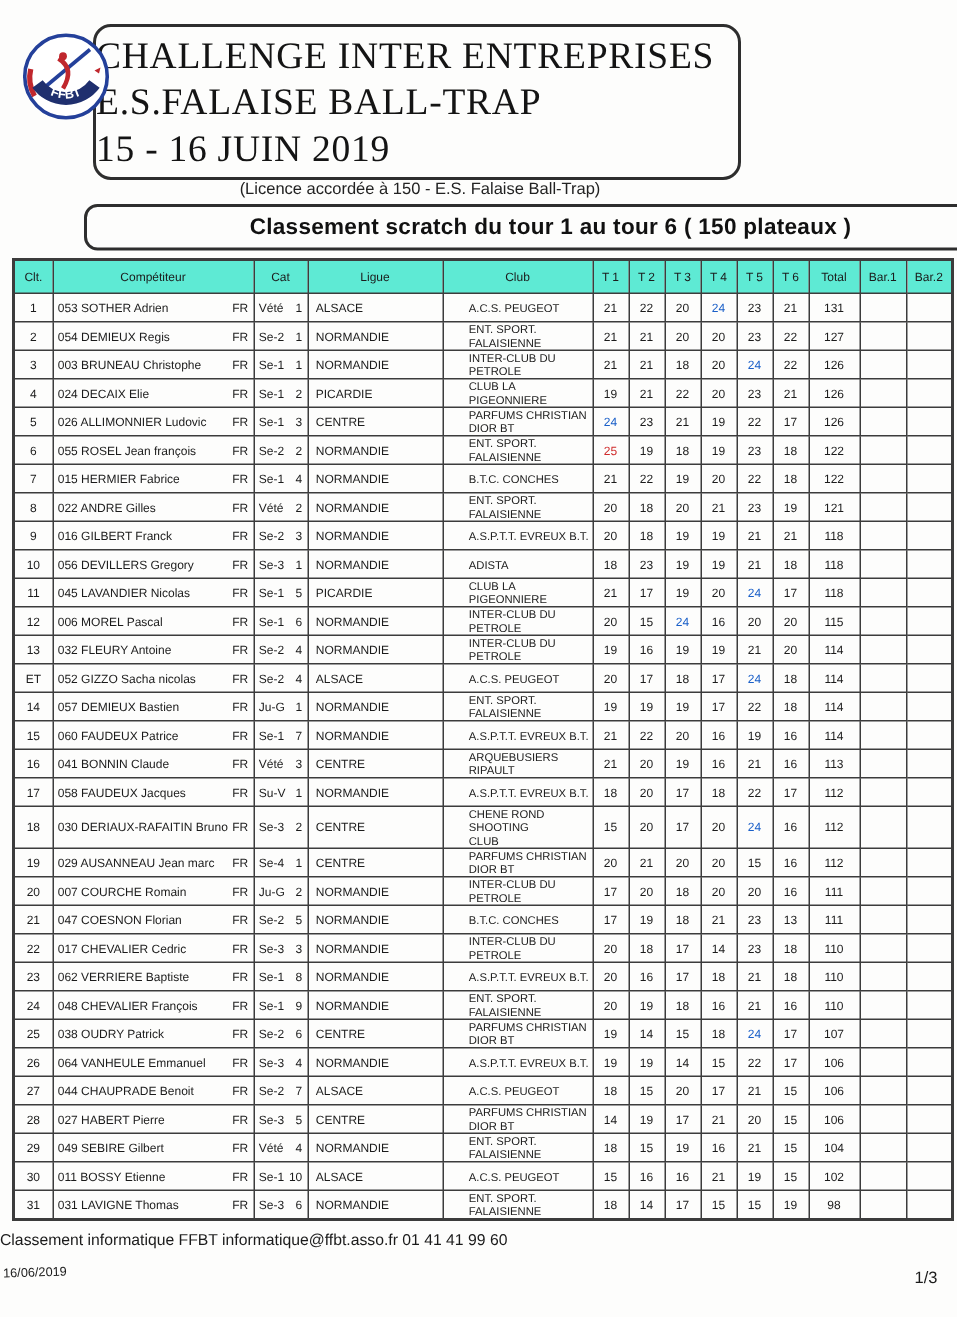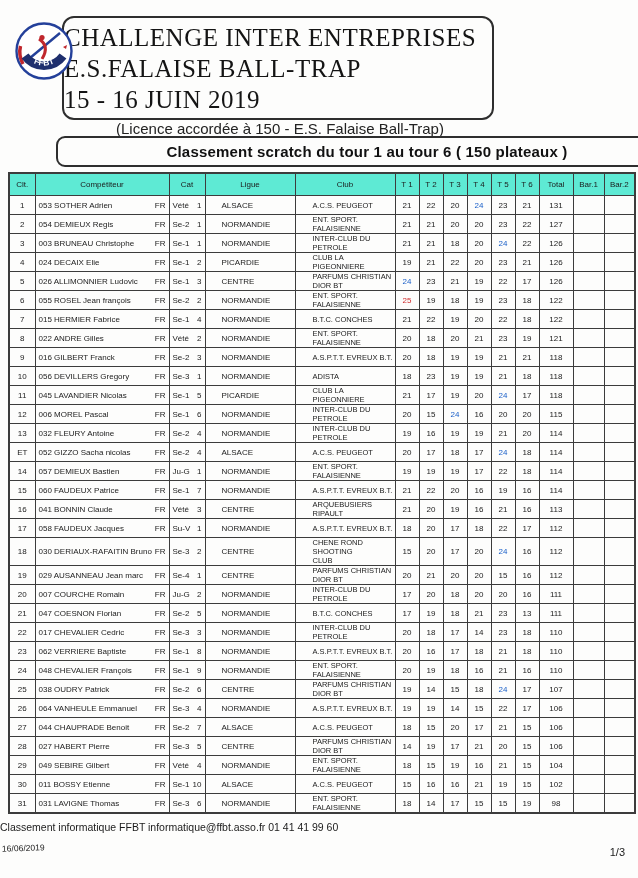--- a/index.html
+++ b/index.html
@@ -16,21 +16,21 @@
 
   
   .logo{position:absolute;left:13px;top:20px;width:62px;height:62px;z-index:3;}
   .titlebox{
     position:absolute;left:62px;top:16px;width:428px;height:100px;
     border:2px solid #2e2e2e;border-radius:12px;background:transparent;
     display:flex;flex-direction:column;justify-content:center;align-items:flex-start;
     font-family:"Liberation Serif",serif;color:#141414;z-index:1;
   }
   .title-line{font-size:25px;line-height:31px;letter-spacing:.5px;white-space:nowrap;}
-  .licence{position:absolute;left:0;top:120px;width:560px;text-align:center;font-size:15px;color:#222;}
+  .licence{position:absolute;left:0;top:120px;width:560px;text-align:center;font-size:11px;color:#222;}
   .sectionbox{
     position:absolute;left:8px;top:136px;width:618px;height:27px;
     border:2px solid #2e2e2e;border-radius:9px;
     display:flex;align-items:center;justify-content:center;
     font-weight:700;font-size:15px;letter-spacing:.2px;color:#111;margin-left:48px;
   }
 
   
   table.results{
     position:absolute;left:8px;top:172px;width:624px;
@@ -40,21 +40,21 @@
   .results th,.results td{
     border:1px solid var(--line);
     font-size:8px;color:var(--ink);
     padding:0 2px;overflow:hidden;vertical-align:middle;
   }
   .results th{height:21px;font-weight:400;text-align:center;background:#5eead4;}
   .results td{height:18px;}
   td.clt{text-align:center;}
   td.comp,td.cat{padding:0 3px;}
   .split{display:flex;justify-content:space-between;align-items:center;width:100%;}
-  td.ligue{text-align:left;padding-left:16px;}
+  td.ligue{text-align:left;padding-left:5px;}
   td.club{font-size:7.5px;line-height:9px;white-space:pre-line;padding-left:17px;}
   td.score,td.total{text-align:center;}
   td.score.hl-blue{color:var(--hl-blue);}
   td.score.hl-red{color:var(--hl-red);}
 
   
   .footer-date{position:absolute;left:2px;top:843px;font-size:8.5px;transform:rotate(-2deg);}
   .footer-center{position:absolute;left:0;top:821px;width:100%;text-align:left;font-size:10.5px;}
   .footer-page{position:absolute;right:13px;top:846px;font-size:11px;}
 </style>

